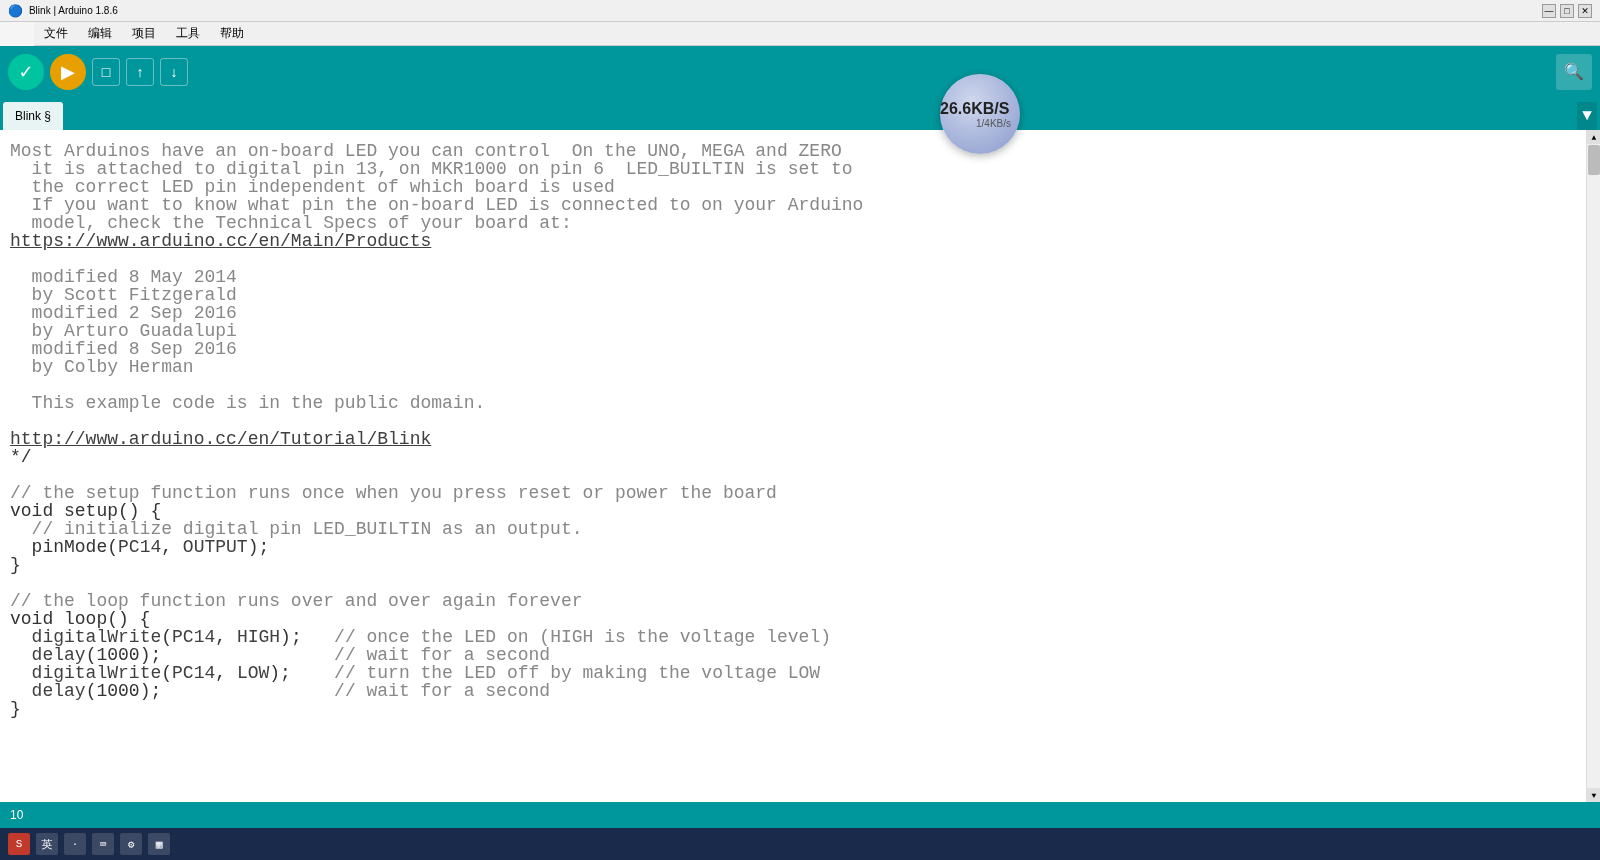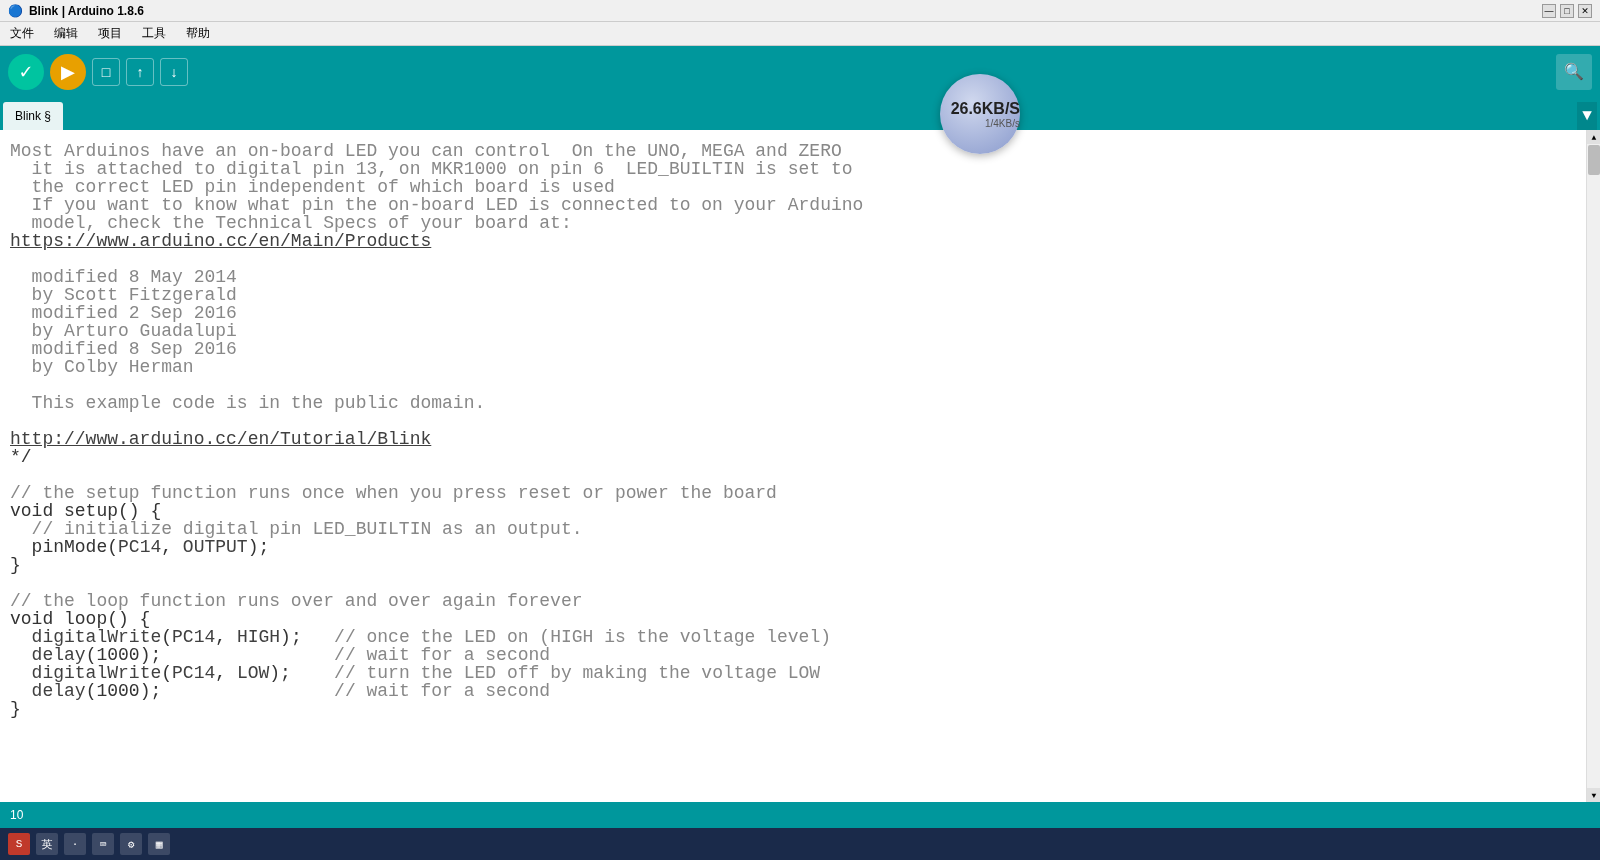--- a/index.html
+++ b/index.html
@@ -32,20 +32,21 @@
     #menu-bar {
       background: #f0f0f0;
       height: 24px;
       display: flex;
       align-items: center;
       padding: 0 6px;
       font-size: 12px;
       font-family: Arial, sans-serif;
       border-bottom: 1px solid #ccc;
       gap: 12px;
+      margin-left: 34px;
     }
     .menu-item { cursor: pointer; padding: 2px 4px; }
 
     
     #toolbar {
       background: #00979c;
       height: 52px;
       display: flex;
       align-items: center;
       padding: 0 8px;
@@ -106,21 +107,21 @@
     
     #upload-circle {
       position: absolute;
       top: 74px;
       right: 580px;
       width: 80px; height: 80px;
       border-radius: 50%;
       background: radial-gradient(circle at 40% 35%, #d0d8ee, #8899cc);
       display: flex;
       flex-direction: column;
-      align-items: flex-end;
+      align-items: flex-start;
       justify-content: center;
       z-index: 10;
       box-shadow: 0 2px 8px rgba(0,0,0,0.3);
     }
     #upload-circle .speed { font-size: 16px; font-weight: bold; color: #222; font-family: Arial; }
     #upload-circle .percent { font-size: 10px; color: #555; font-family: Arial; margin-left: 36px; }
 
     
     #editor-area {
       background: white;
@@ -217,21 +218,21 @@
       border-radius: 2px;
       margin: 1px;
     }
   </style>
 </head>
 <body>
 
 <div id="title-bar">
   <div id="title-bar-left">
     <span style="font-size:12px;">🔵</span>
-    <span style="font-size:12px;font-weight:bold;">Blink | Arduino 1.8.6</span>
+    <span style="font-size:10px;">Blink | Arduino 1.8.6</span>
   </div>
   <div id="title-bar-controls">
     <div class="title-btn">—</div>
     <div class="title-btn">□</div>
     <div class="title-btn">✕</div>
   </div>
 </div>
 
 <div id="menu-bar">
   <span class="menu-item">文件</span>

